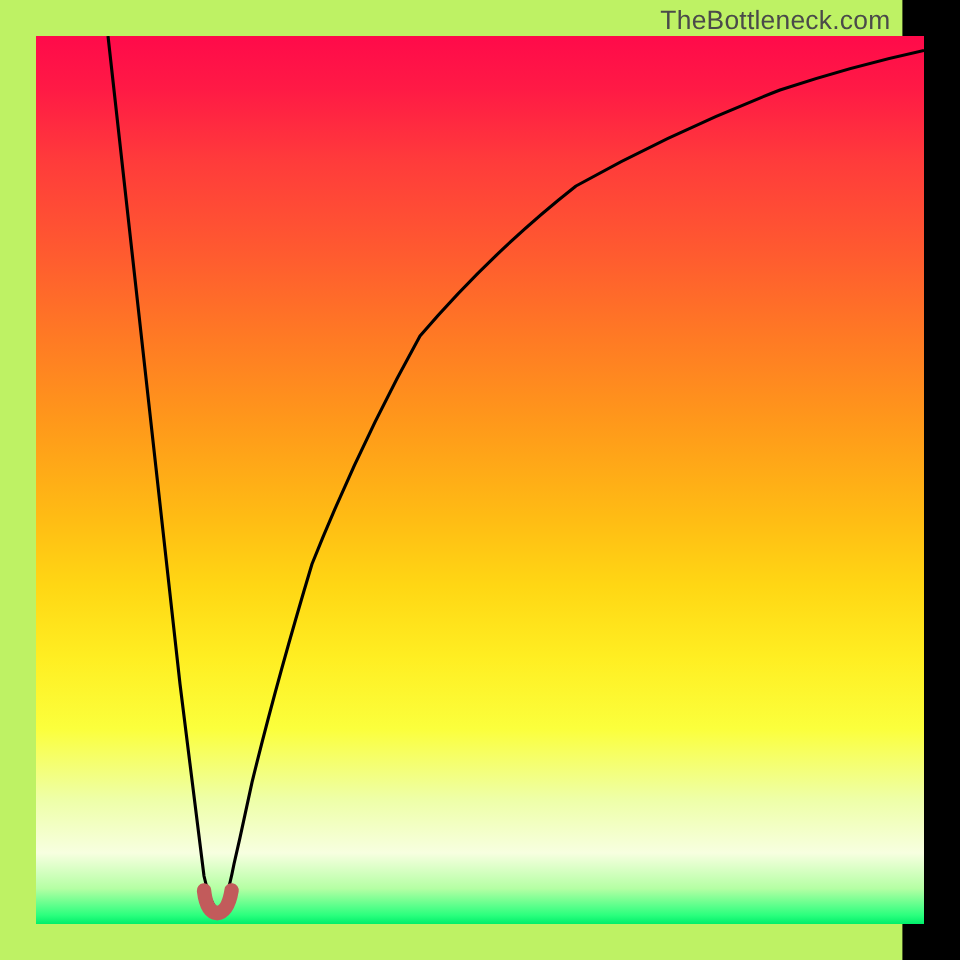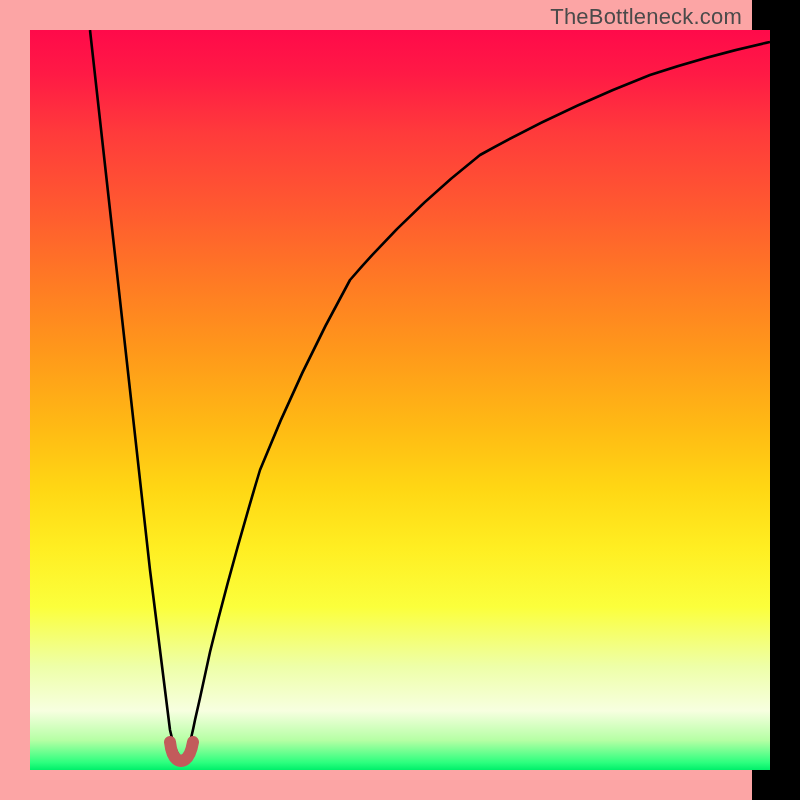--- a/index.html
+++ b/index.html
@@ -10,21 +10,21 @@
     overflow: hidden;
     background: #000;
     font-family: Arial, Helvetica, sans-serif;
   }
   .frame {
     position: absolute;
     left: 0;
     top: 0;
     width: 752px;
     height: 800px;
-    background: #fca5a5;
+    background: #bef264;
     text-align: center;
   }
   .plot {
     position: absolute;
     left: 30px;
     top: 30px;
     width: 740px;
     height: 740px;
   }
   .gradient {

